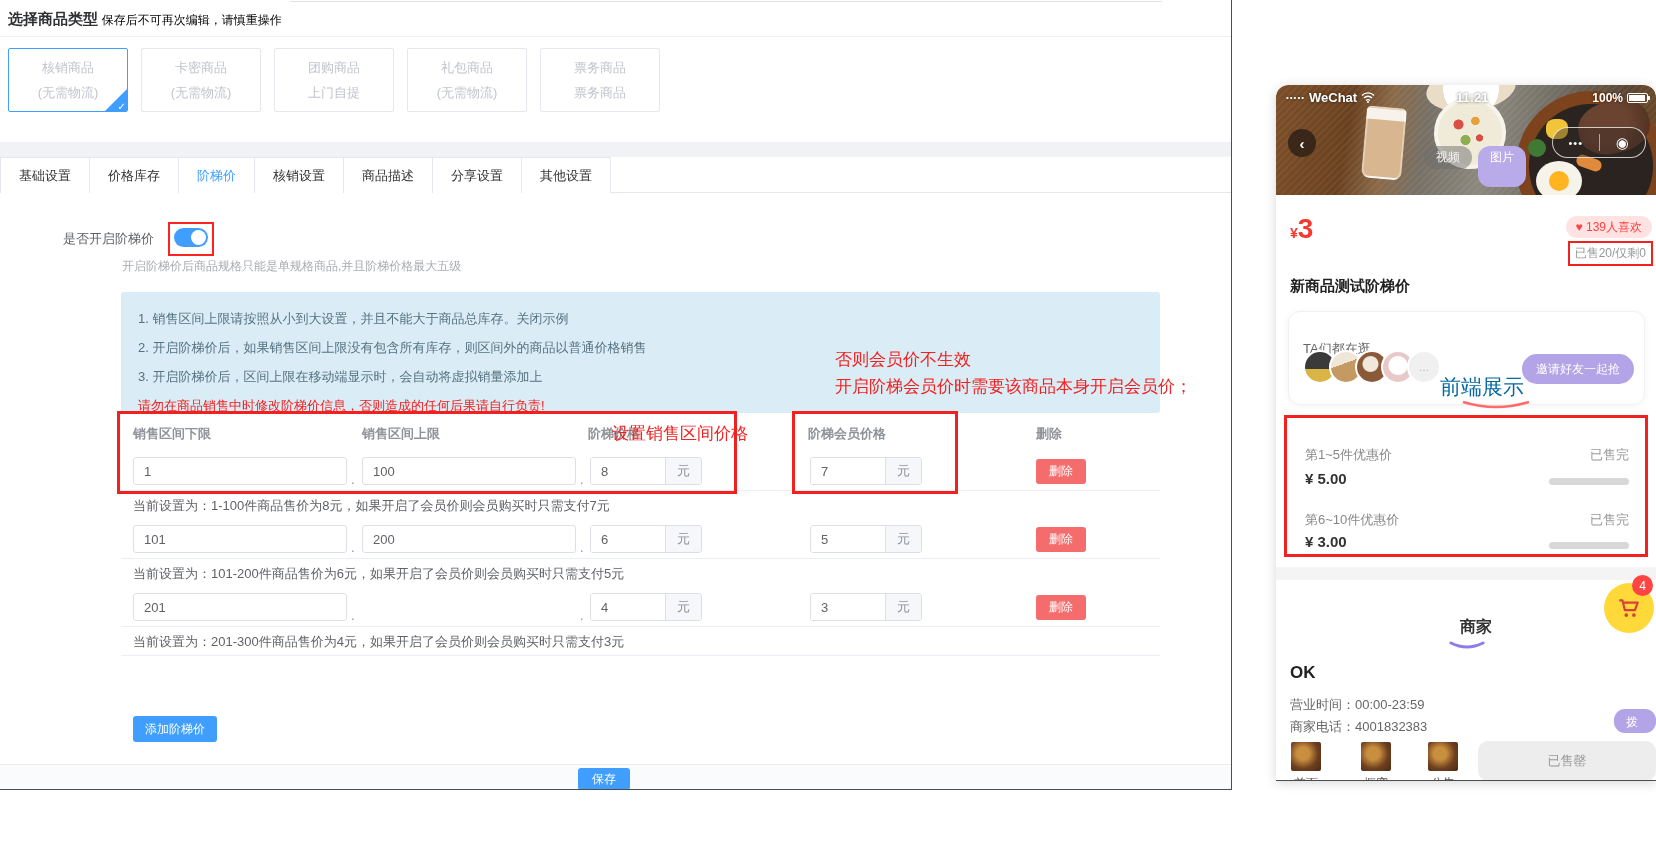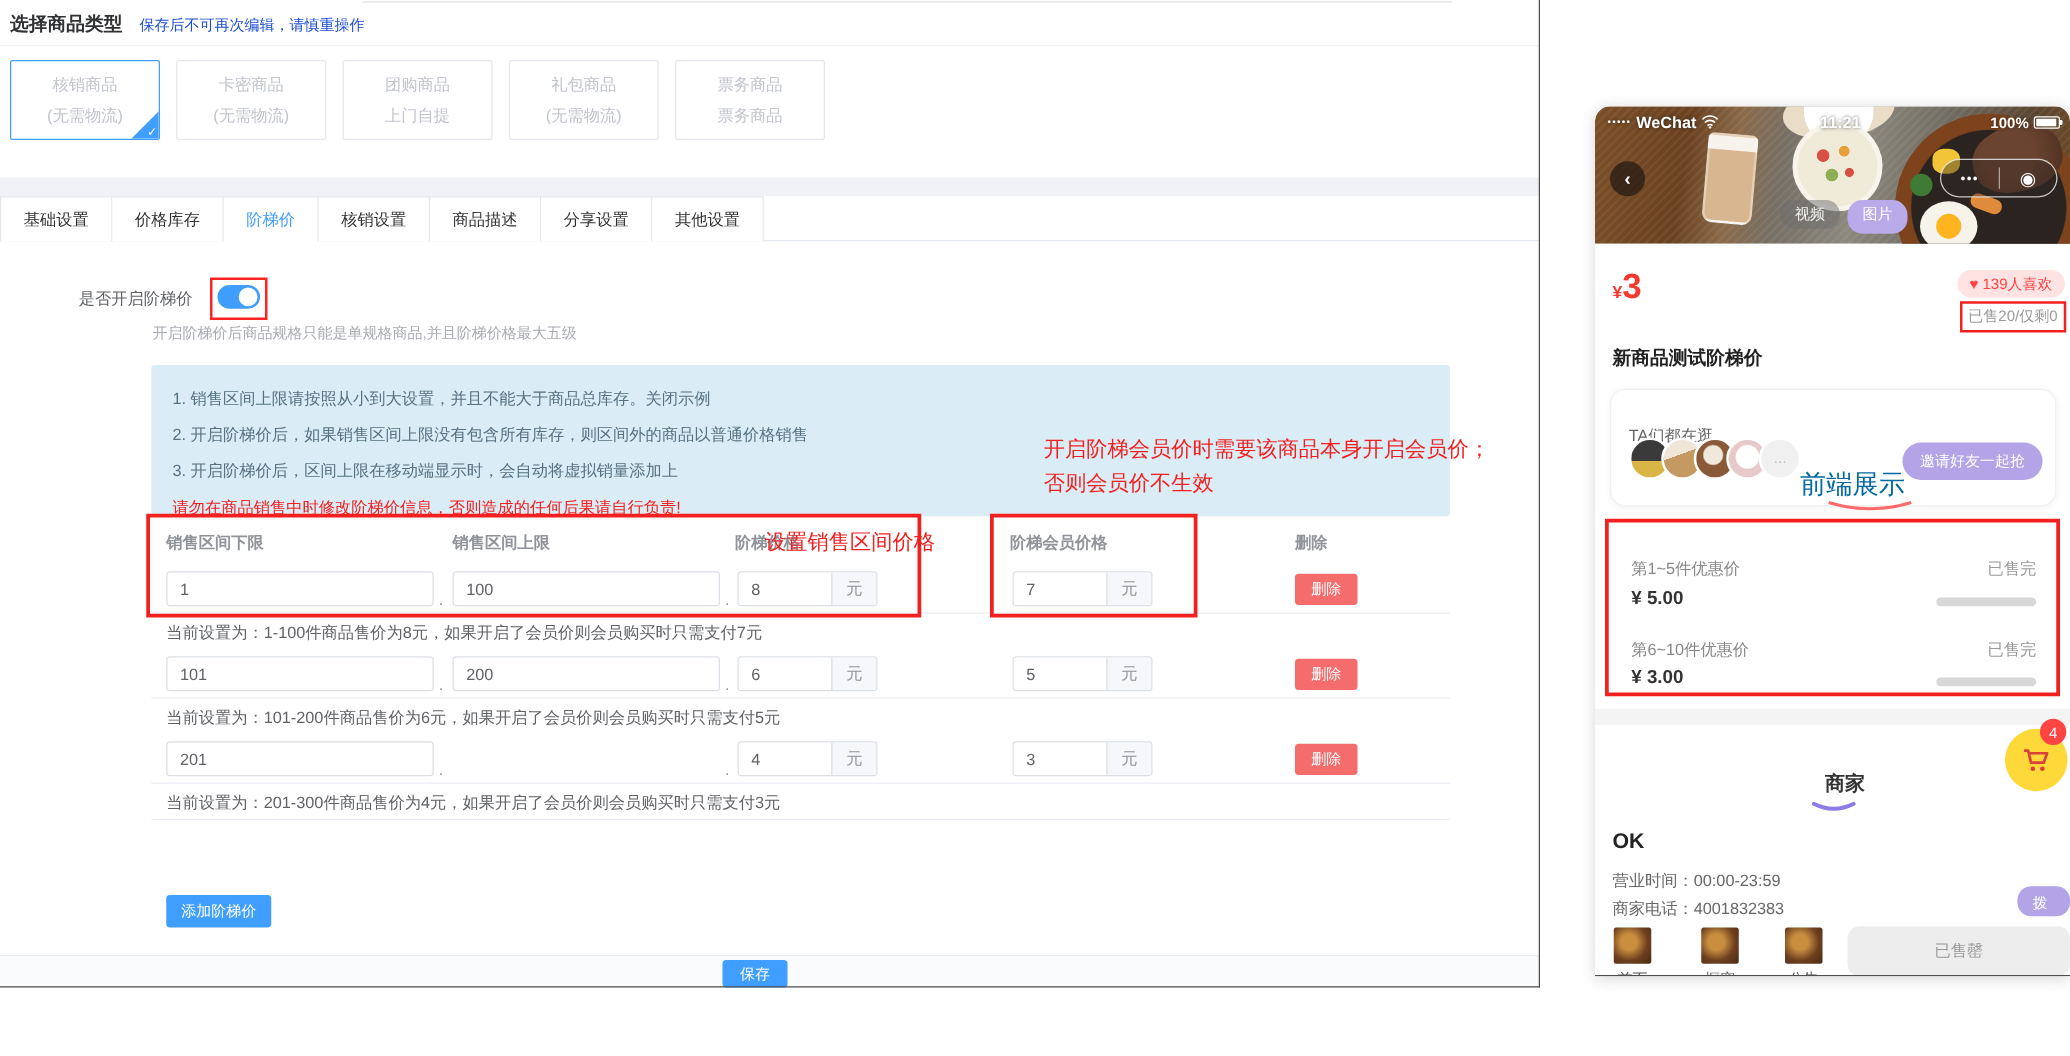--- a/index.html
+++ b/index.html
@@ -7,21 +7,21 @@
   .canvas { position:relative; width:1656px; height:845px; background:#fff; overflow:hidden; font-size:13px; color:#303133; }
   .abs { position:absolute; }
 
   
   .main-panel { position:absolute; left:0; top:0; width:1232px; height:790px; background:#fff; }
   .panel-border-r { position:absolute; left:1231px; top:0; width:1px; height:790px; background:#4d4d4d; }
   .panel-border-b { position:absolute; left:0; top:789px; width:1232px; height:1px; background:#4d4d4d; }
   .top-sliver { position:absolute; left:290px; top:1px; width:872px; height:1px; background:#e3e3e3; }
 
   .pt-title { font-size:15px; font-weight:bold; color:#303133; }
-  .pt-sub { font-size:12px; color:#1d4ed8; margin-left:10px; }
+  .pt-sub { font-size:12px; color:#000000; }
   .pt-divider { position:absolute; left:0; top:36px; width:1232px; height:1px; background:#f0f0f0; }
 
   .cards { position:absolute; left:8px; top:48px; display:flex; gap:13px; }
   .card { position:relative; width:120px; height:64px; border:1px solid #e4e7ed; border-radius:2px; background:#fff;
           display:flex; flex-direction:column; align-items:center; justify-content:center; gap:7px;
           color:#c0c4cc; font-size:13px; cursor:pointer; overflow:hidden; }
   .card.sel { border-color:#409eff; }
   .card-corner { position:absolute; right:0; bottom:0; width:0; height:0;
                  border-style:solid; border-width:0 0 22px 22px; border-color:transparent transparent #409eff transparent; }
   .card-check { position:absolute; right:1px; bottom:-1px; color:#fff; font-size:10px; }
@@ -117,21 +117,21 @@
                  background:rgba(35,25,20,.72); color:#fff; font-size:15px; font-weight:bold;
                  display:flex; align-items:center; justify-content:center; z-index:3; cursor:pointer; }
   .capsule { position:absolute; left:276px; top:42px; width:94px; height:31px; border-radius:16px;
              background:rgba(50,40,35,.42); border:1px solid rgba(255,255,255,.75); display:flex; align-items:center; z-index:3; }
   .cap-more { flex:1; text-align:center; color:#fff; font-size:11px; letter-spacing:1px; cursor:pointer; }
   .cap-div { width:1px; height:17px; background:rgba(255,255,255,.55); }
   .cap-target { flex:1; text-align:center; color:#fff; font-size:15px; cursor:pointer; }
 
   .media-pills { position:absolute; left:148px; bottom:8px; display:flex; gap:6px; z-index:3; }
   .pill-video { height:23px; line-height:23px; padding:0 12px; border-radius:12px; background:rgba(110,110,110,.5); color:#f3f3f3; font-size:12px; cursor:pointer; }
-  .pill-image { height:27px; line-height:23px; padding:0 12px; border-radius:12px; background:#b9abea; color:#fff; font-size:12px; cursor:pointer; }
+  .pill-image { height:41px; line-height:23px; padding:0 12px; border-radius:12px; background:#b9abea; color:#fff; font-size:12px; cursor:pointer; }
 
   .price-row { position:absolute; left:14px; top:128px; color:#f5392f; }
   .price-sym { font-size:14px; font-weight:bold; }
   .price-val { font-size:28px; font-weight:bold; }
   .like-badge { position:absolute; right:4px; top:131px; height:22px; line-height:22px; padding:0 10px; border-radius:12px;
                 background:#ffe3e3; color:#ff4242; font-size:12px; }
   .sales-box { position:absolute; right:3px; top:156px; border:2px solid #f32020; padding:2px 5px; font-size:12px; color:#999; }
   .p-title { position:absolute; left:14px; top:192px; font-size:15px; font-weight:bold; color:#222; }
 
   .visitors-card { position:absolute; left:12px; top:226px; width:357px; height:94px; border:1px solid #f1f1f1; border-radius:12px;
@@ -235,22 +235,22 @@
     <div class="helper">开启阶梯价后商品规格只能是单规格商品,并且阶梯价格最大五级</div>
 
     <div class="info-box">
       <div class="info-line">1. 销售区间上限请按照从小到大设置，并且不能大于商品总库存。关闭示例</div>
       <div class="info-line">2. 开启阶梯价后，如果销售区间上限没有包含所有库存，则区间外的商品以普通价格销售</div>
       <div class="info-line">3. 开启阶梯价后，区间上限在移动端显示时，会自动将虚拟销量添加上</div>
       <div class="info-warn">请勿在商品销售中时修改阶梯价信息，否则造成的任何后果请自行负责!</div>
     </div>
 
     <div class="anno-member-tip">
+      <div>否则会员价不生效</div>
       <div>开启阶梯会员价时需要该商品本身开启会员价；</div>
-      <div>否则会员价不生效</div>
     </div>
     <div class="anno-range-tip">设置销售区间价格</div>
 
     <div class="table-area">
       <div class="thead">
         <span class="th" style="left:12px;">销售区间下限</span>
         <span class="th" style="left:241px;">销售区间上限</span>
         <span class="th" style="left:467px;">阶梯价格</span>
         <span class="th" style="left:687px;">阶梯会员价格</span>
         <span class="th" style="left:915px;">删除</span>

